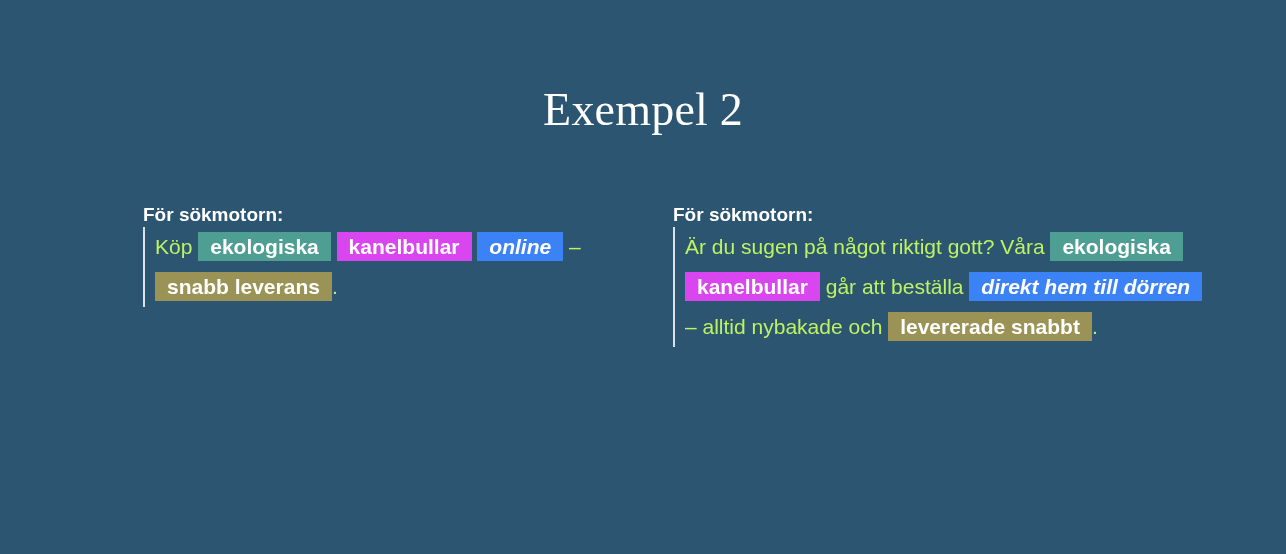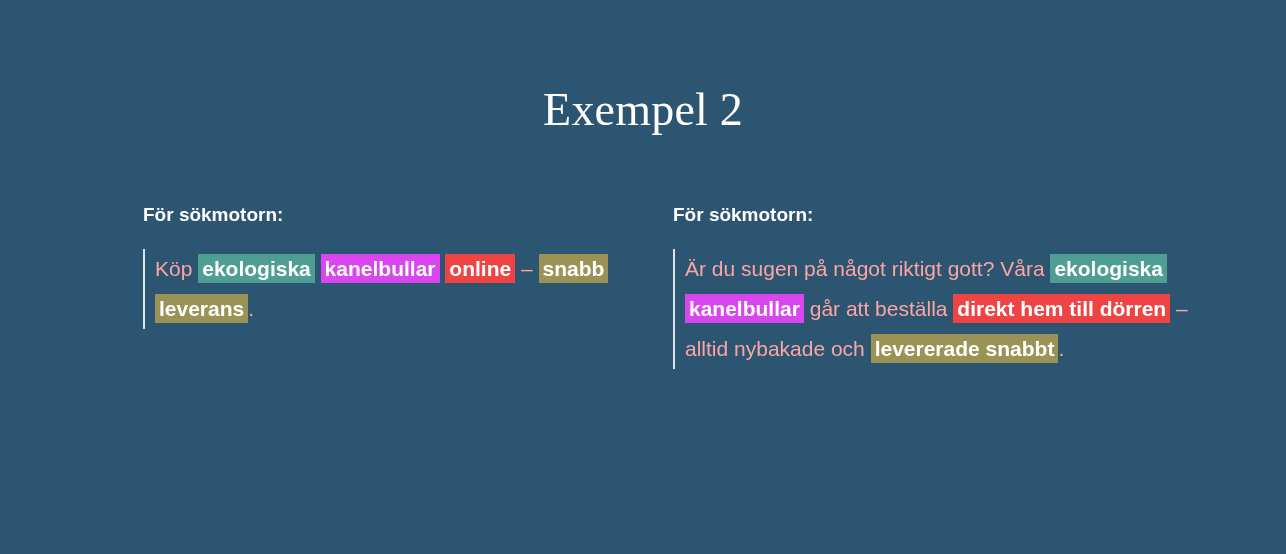--- a/index.html
+++ b/index.html
@@ -52,21 +52,20 @@
   }
 
   .column.left  { margin-left: 143px; width: 470px; }
   .column.right { margin-left: 60px;  width: 545px; }
 
   .column-heading {
     font-size: 19px;
     font-weight: 700;
     line-height: 24px;
     color: #ffffff;
-    margin-bottom: 22px;
     white-space: nowrap;
   }
 
   
   .quote {
     position: relative;
     border-left: 2px solid #dbe3e8;
     padding-left: 10px;
   }
 
@@ -74,31 +73,31 @@
     font-size: 21px;
     font-weight: 400;
     line-height: 40px;
     color: #ffffff;
   }
 
   
   .hl {
     font-weight: 700;
     color: #ffffff;
-    padding: 3px 4px;
+    padding: 3px 12px;
     box-decoration-break: clone;
     -webkit-box-decoration-break: clone;
   }
 
   .hl-teal     { background: #4f9e93; }
   .hl-darkteal { background: #d946ef; }
-  .hl-green    { background: #ef4444; }
+  .hl-green    { background: #3b82f6; font-style: italic; }
   .hl-olive    { background: #9a9355; }
 
-  .plain { color: #fca5a5; }
+  .plain { color: #bef264; }
 </style>
 </head>
 <body>
 
 <div class="slide">
 
   <div class="slide-title">Exempel 2</div>
 
   <div class="columns">
 

